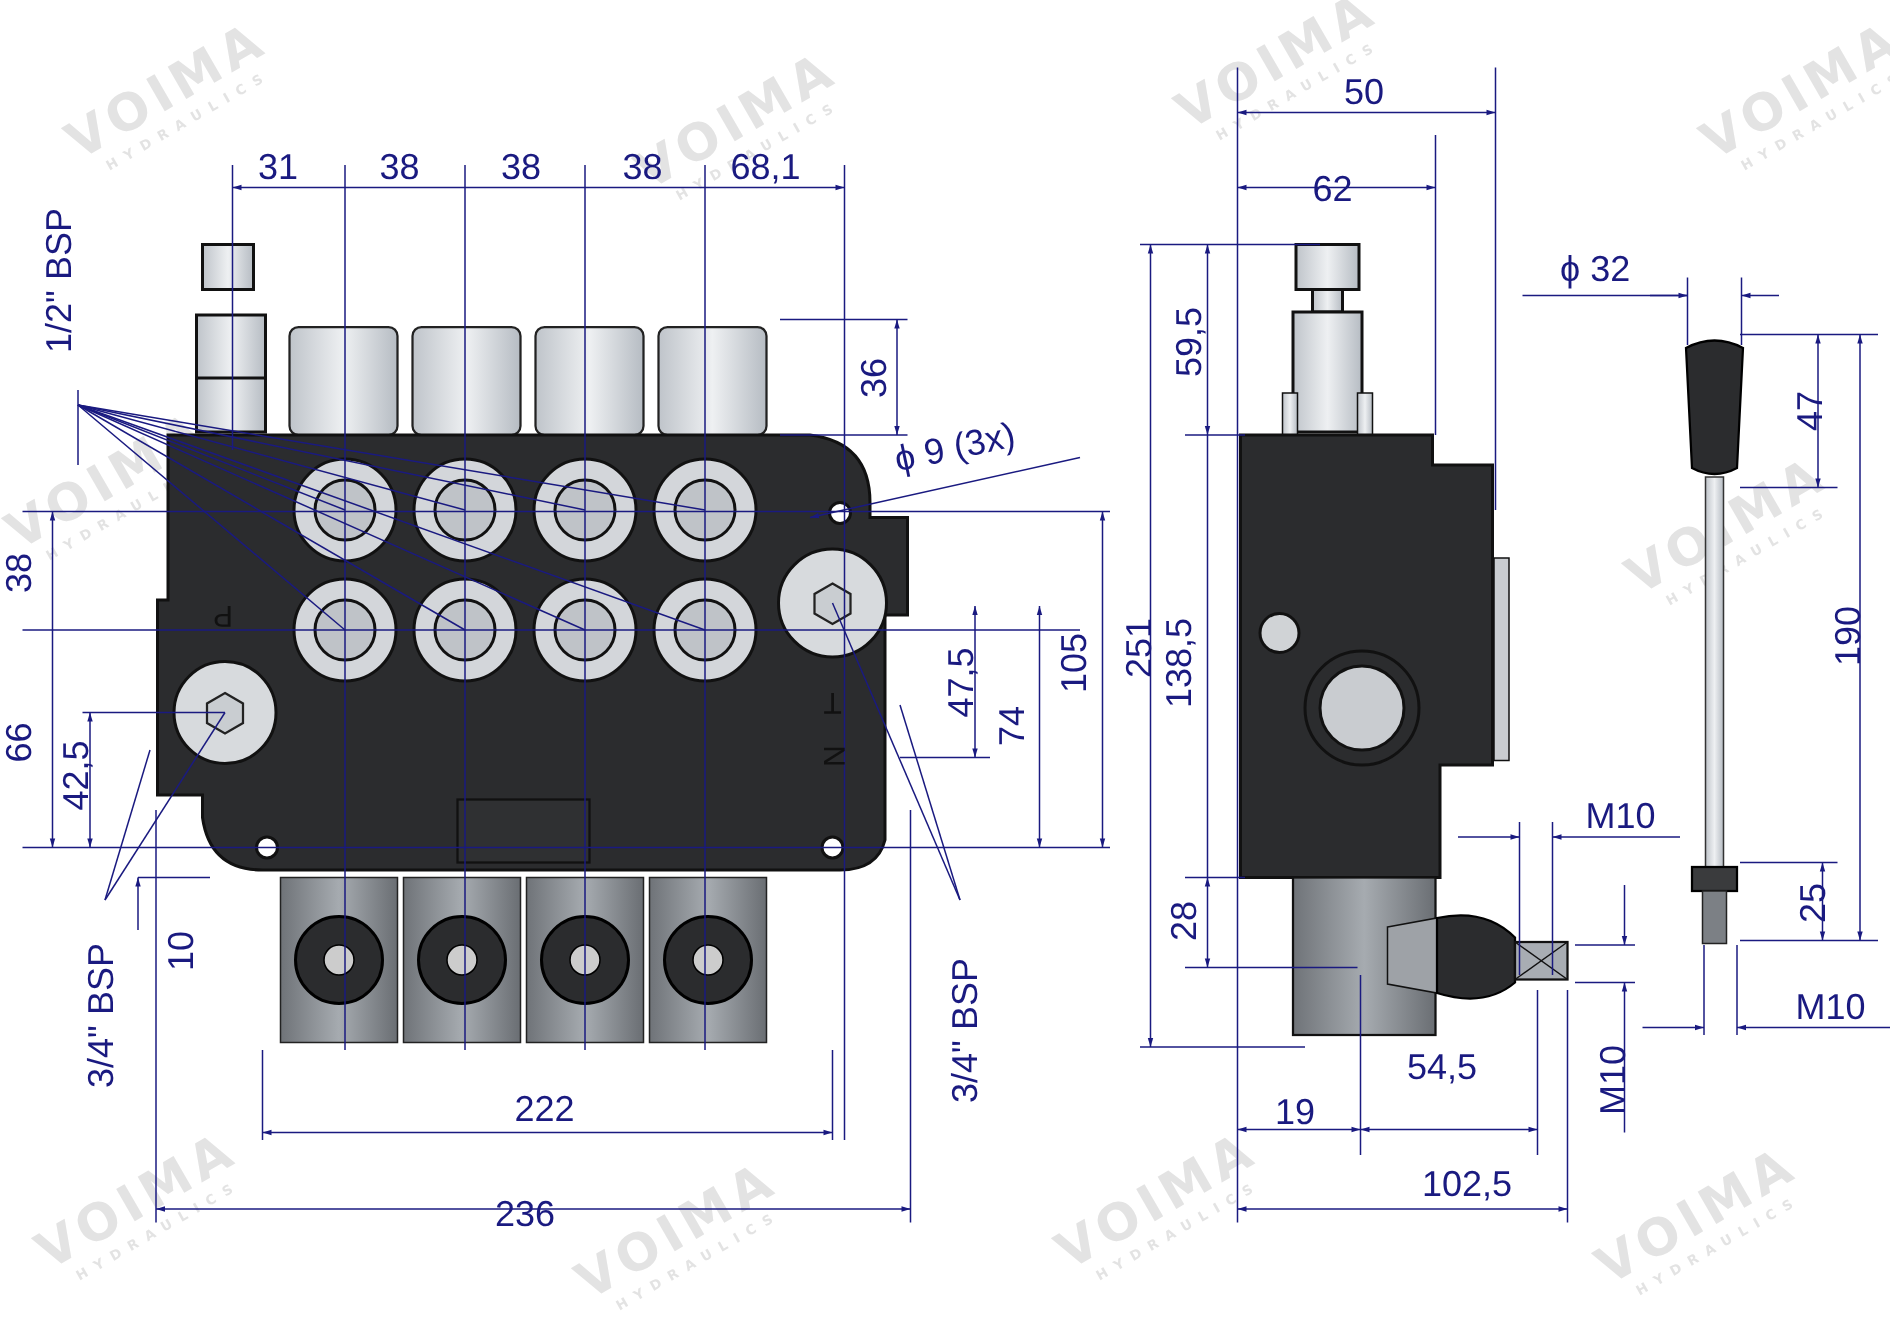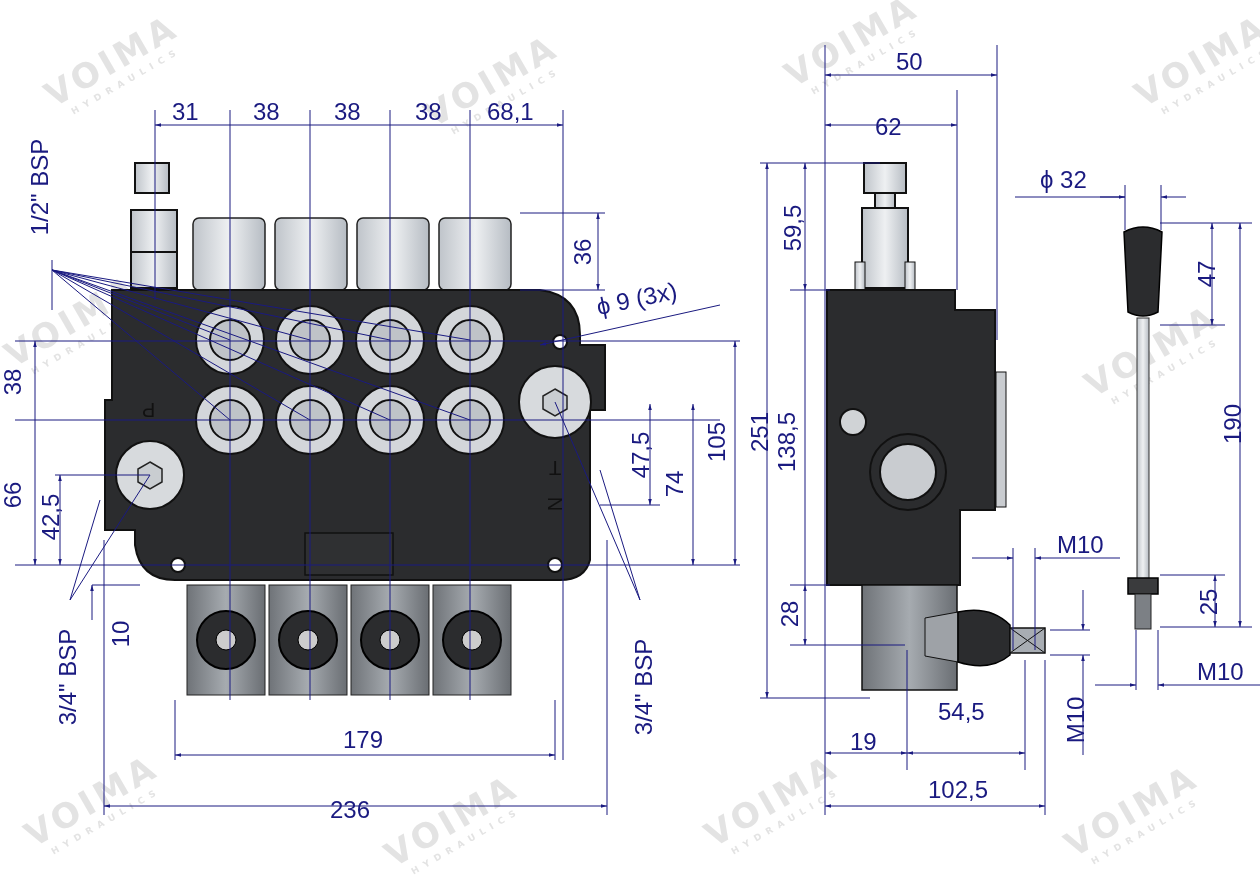--- a/index.html
+++ b/index.html
@@ -285,32 +285,32 @@
   <div class="lbl rot" style="left:108px;top:622px">10</div>
 
   <div class="lbl rot" style="left:-8px;top:175px">1/2" BSP</div>
   <div class="lbl rot" style="left:20px;top:665px">3/4" BSP</div>
   <div class="lbl rot" style="left:596px;top:675px">3/4" BSP</div>
 
   <div class="lbl" style="left:142px;top:400px;color:#111;font-size:20px;transform:rotate(180deg)">P</div>
   <div class="lbl" style="left:549px;top:458px;color:#111;font-size:20px;transform:rotate(180deg)">T</div>
   <div class="lbl" style="left:548px;top:494px;color:#111;font-size:20px;transform:rotate(90deg)">N</div>
 
-  <div class="lbl" style="left:343px;top:728px">179</div>
+  <div class="lbl" style="left:343px;top:728px">222</div>
   <div class="lbl" style="left:330px;top:798px">236</div>
 
   <div class="lbl" style="left:896px;top:50px">50</div>
   <div class="lbl" style="left:875px;top:115px">62</div>
   <div class="lbl rot" style="left:770px;top:216px">59,5</div>
   <div class="lbl rot" style="left:757px;top:430px">138,5</div>
   <div class="lbl rot" style="left:777px;top:602px">28</div>
   <div class="lbl" style="left:1057px;top:533px">M10</div>
   <div class="lbl rot" style="left:1053px;top:708px">M10</div>
   <div class="lbl" style="left:850px;top:730px">19</div>
   <div class="lbl" style="left:938px;top:700px">54,5</div>
-  <div class="lbl" style="left:928px;top:778px">102,5</div>
+  <div class="lbl" style="left:948px;top:778px">102,5</div>
 
   <div class="lbl" style="left:1040px;top:168px">ϕ 32</div>
   <div class="lbl rot" style="left:1194px;top:262px">47</div>
   <div class="lbl rot" style="left:1213px;top:412px">190</div>
   <div class="lbl rot" style="left:1196px;top:590px">25</div>
   <div class="lbl" style="left:1197px;top:660px">M10</div>
 </div>
 
 </body></html>

